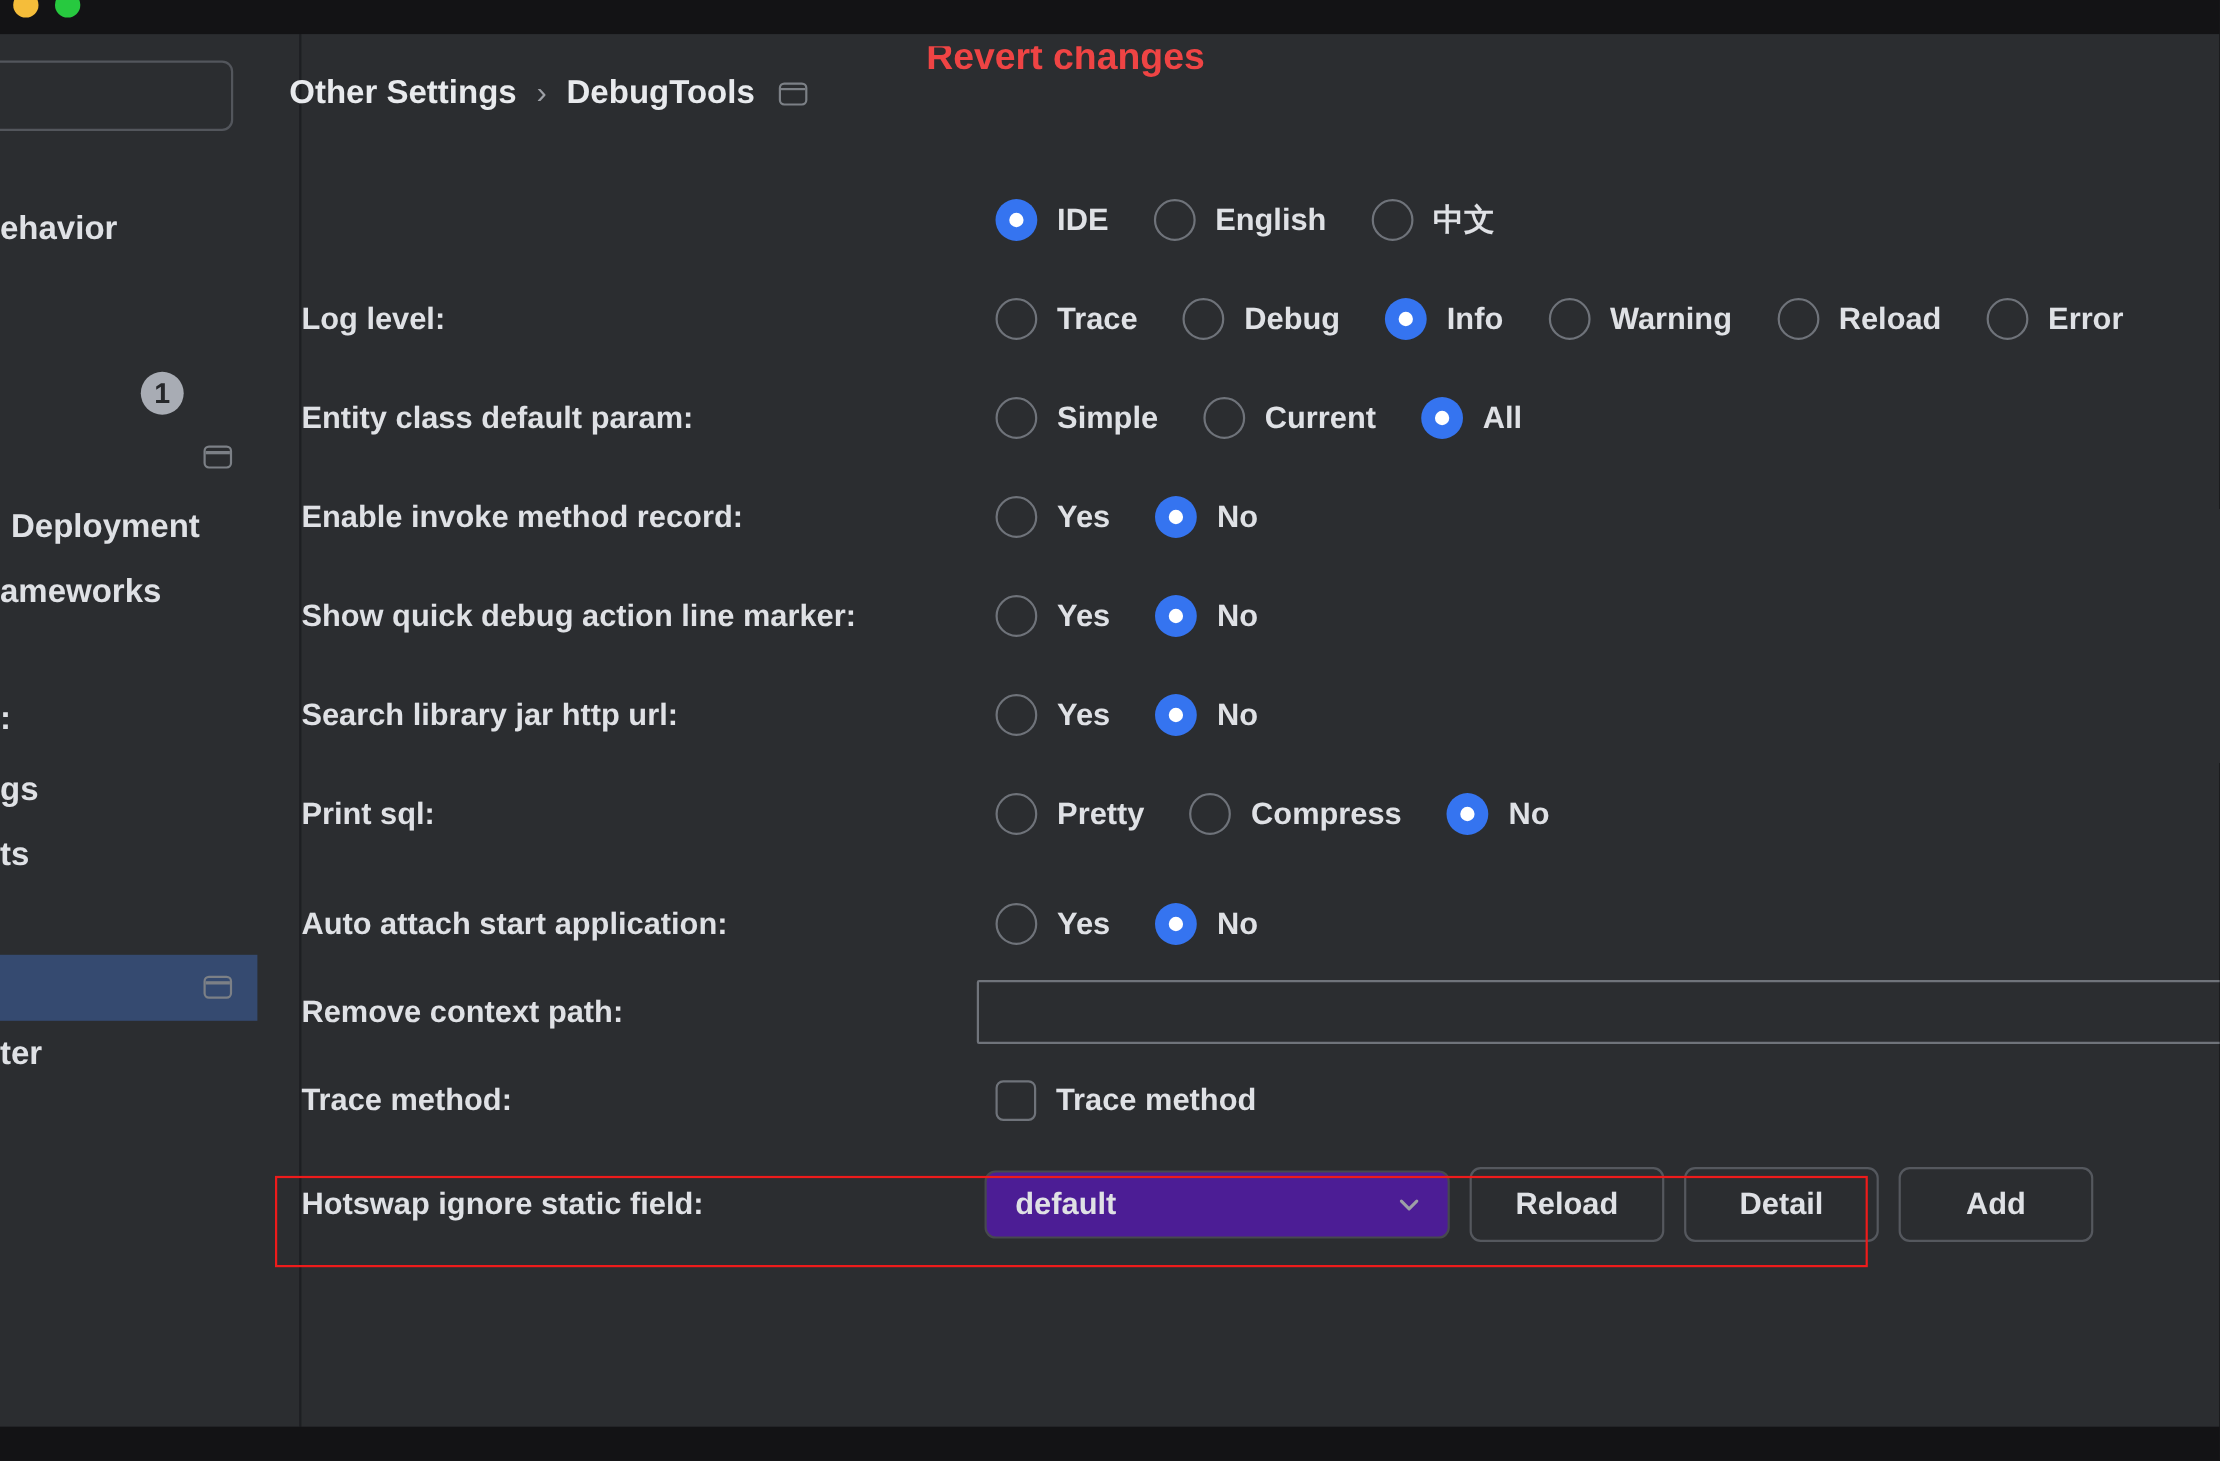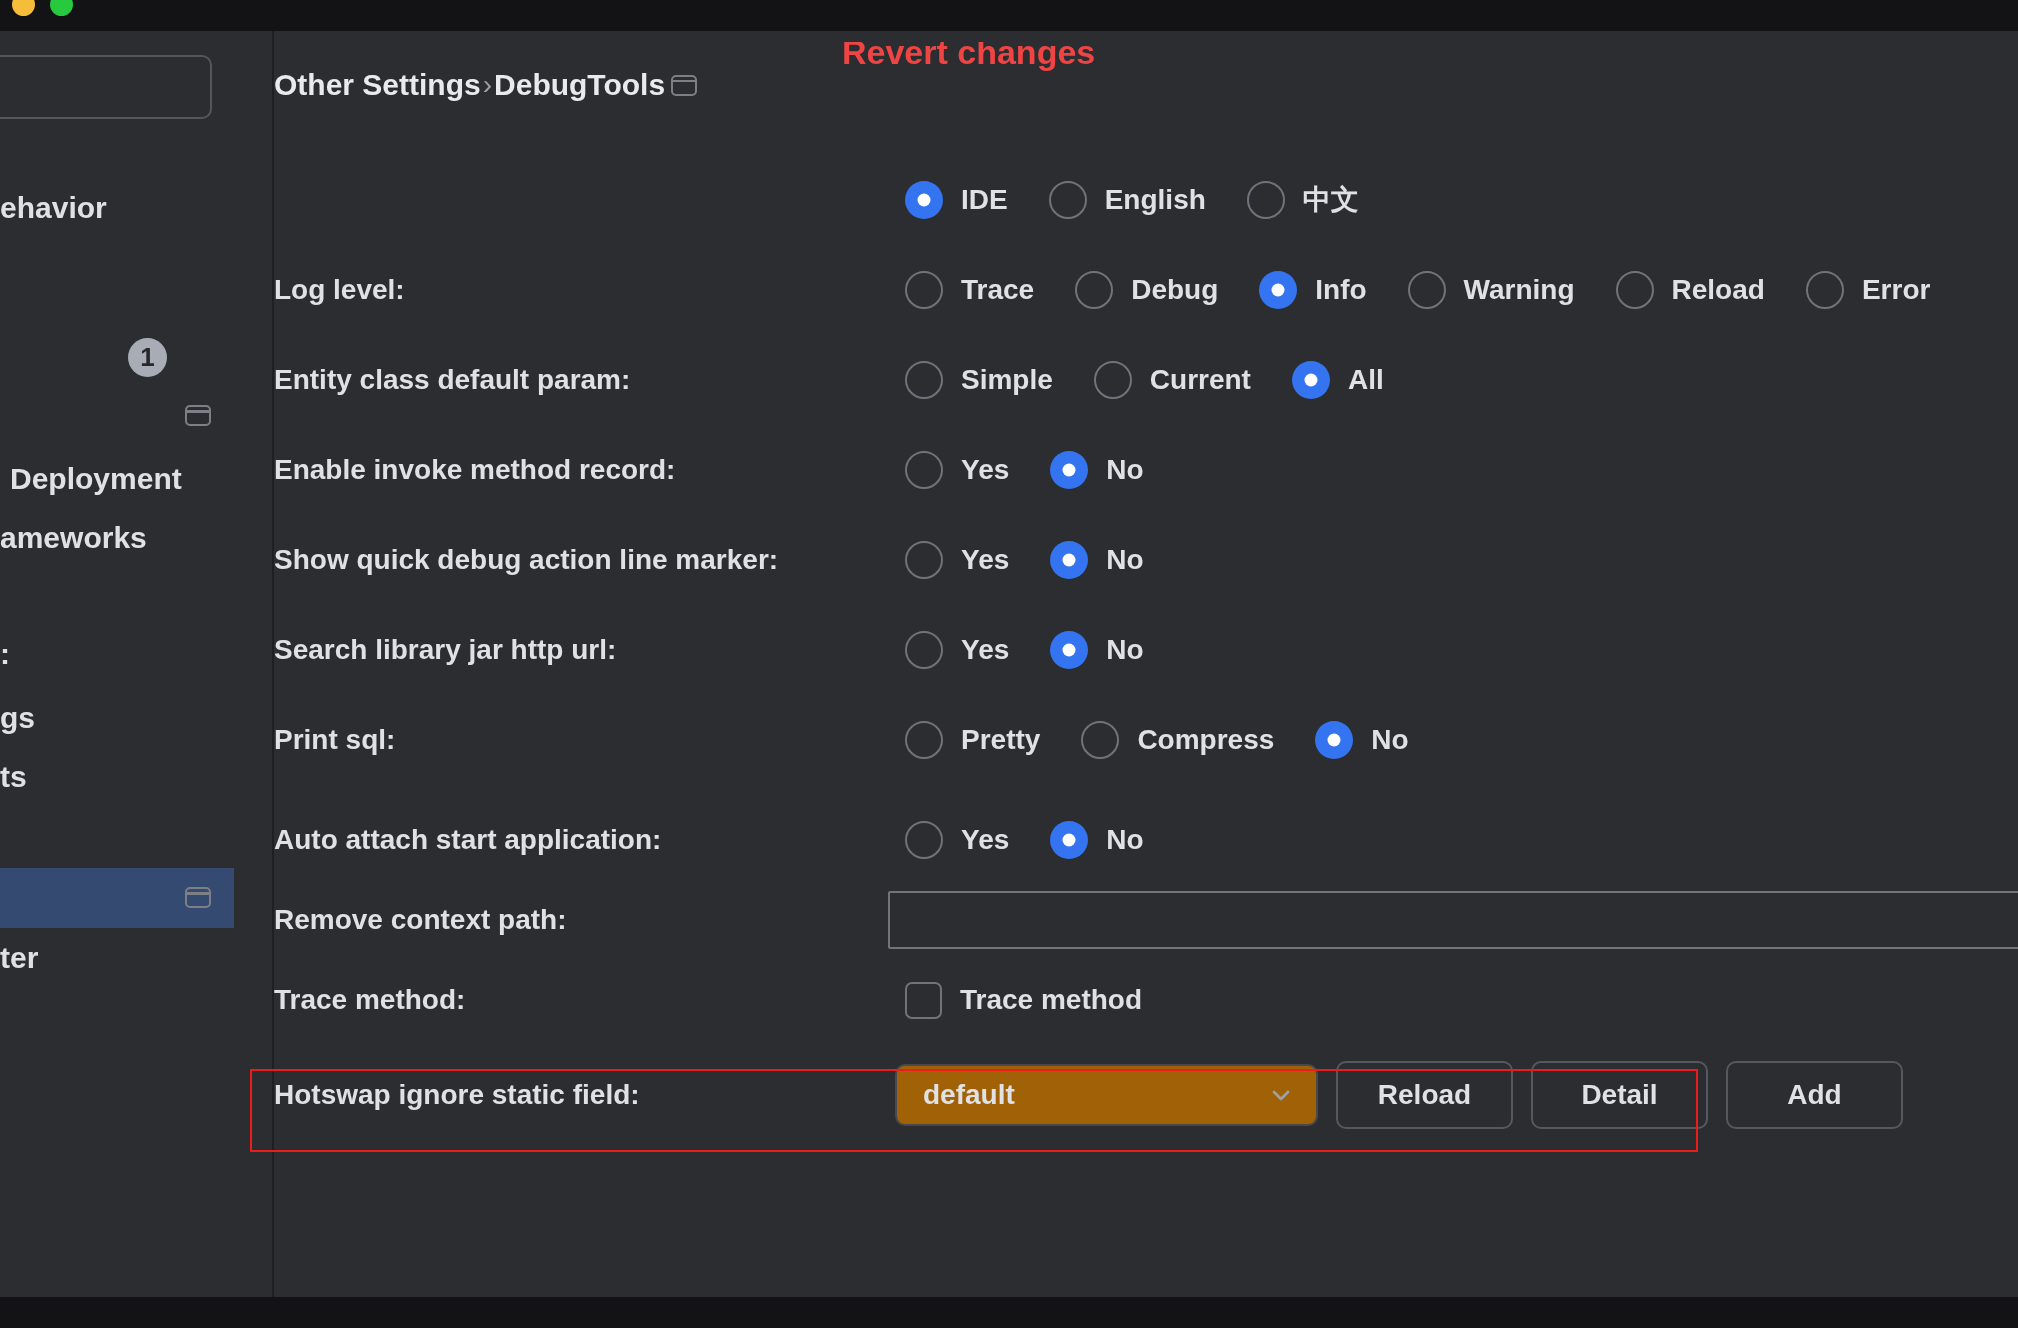--- a/index.html
+++ b/index.html
@@ -21,42 +21,42 @@
   .side-frag{position:absolute;color:#dfe1e5;font-size:30px;font-weight:700;line-height:34px;white-space:nowrap;}
   .badge{position:absolute;left:128px;top:307px;width:39px;height:39px;border-radius:50%;background:#a8acb4;color:#26282b;
          font-size:26px;font-weight:700;display:flex;align-items:center;justify-content:center;}
   .win-icon{position:relative;width:26px;height:21px;border:2.5px solid #7c8086;border-radius:5px;}
   .win-icon::before{content:'';position:absolute;left:0;right:0;top:3px;height:2.5px;background:#7c8086;}
   .icon-abs{position:absolute;}
   .selected-row{position:absolute;left:0;top:837px;width:234px;height:60px;background:#354a70;}
   .selected-row .win-icon{position:absolute;left:185px;top:19px;}
 
   
-  .breadcrumb{position:absolute;left:274px;top:68px;display:flex;align-items:center;z-index:5;}
+  .breadcrumb{position:absolute;left:263px;top:68px;display:flex;align-items:center;gap:16px;z-index:5;}
   .crumb{font-size:30px;font-weight:700;color:#e8eaed;white-space:nowrap;}
   .crumb-sep{font-size:28px;color:#9da0a6;font-weight:400;padding:0 2px;}
   .breadcrumb .win-icon{margin-left:6px;}
   .revert-clip{position:absolute;left:842px;top:42px;height:30px;overflow:hidden;z-index:5;}
   .revert-link{display:block;margin-top:-9px;font-size:34px;font-weight:700;color:#ef4444;white-space:nowrap;cursor:pointer;}
 
   
   .form-row{position:absolute;left:0;width:2018px;height:90px;}
   .row-label{position:absolute;left:274px;top:0;height:90px;display:flex;align-items:center;
              font-size:28px;font-weight:600;color:#dfe1e5;white-space:nowrap;}
   .row-control{position:absolute;left:905px;top:0;height:90px;display:flex;align-items:center;gap:41px;}
   .radio-opt{display:flex;align-items:center;gap:18px;cursor:pointer;}
   .radio-circle{width:38px;height:38px;border-radius:50%;border:2.5px solid #6f737a;flex:0 0 auto;}
   .radio-circle.on{border:none;background:#3574f0;position:relative;}
   .radio-circle.on::after{content:'';position:absolute;left:50%;top:50%;width:13px;height:13px;border-radius:50%;
                           background:#ffffff;transform:translate(-50%,-50%);}
   .radio-label{font-size:28px;font-weight:600;color:#dfe1e5;white-space:nowrap;}
   .text-input{width:1150px;height:58px;background:transparent;border:2px solid #70747b;border-radius:2px;
               color:#dfe1e5;font-size:26px;padding:0 16px;outline:none;}
   .checkbox-box{width:37px;height:37px;border:2.5px solid #6f737a;border-radius:7px;flex:0 0 auto;}
-  .dropdown{width:423px;height:62px;background:#a16207;border:2px solid #47494e;border-radius:10px;
+  .dropdown{width:423px;height:62px;background:#4c1d95;border:2px solid #47494e;border-radius:10px;
             display:flex;align-items:center;justify-content:space-between;padding:0 22px 0 26px;cursor:pointer;}
   .dropdown .val{font-size:28px;font-weight:600;color:#dfe1e5;}
   .btn{min-width:177px;height:68px;border:2px solid #55585e;border-radius:10px;background:transparent;
        color:#dfe1e5;font-size:28px;font-weight:600;display:flex;align-items:center;justify-content:center;
        padding:0 28px;cursor:pointer;white-space:nowrap;}
   .red-rect{position:absolute;left:250px;top:1069px;width:1448px;height:83px;border:2px solid #ee1b1b;pointer-events:none;z-index:8;}
 </style>
 </head>
 <body>
 

